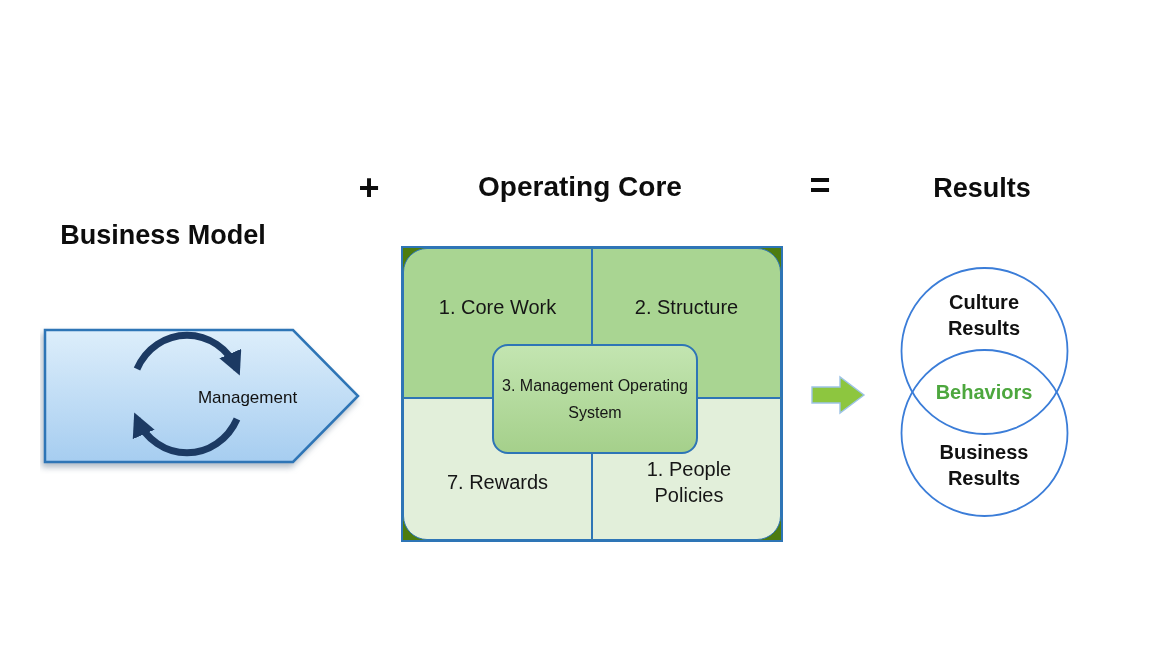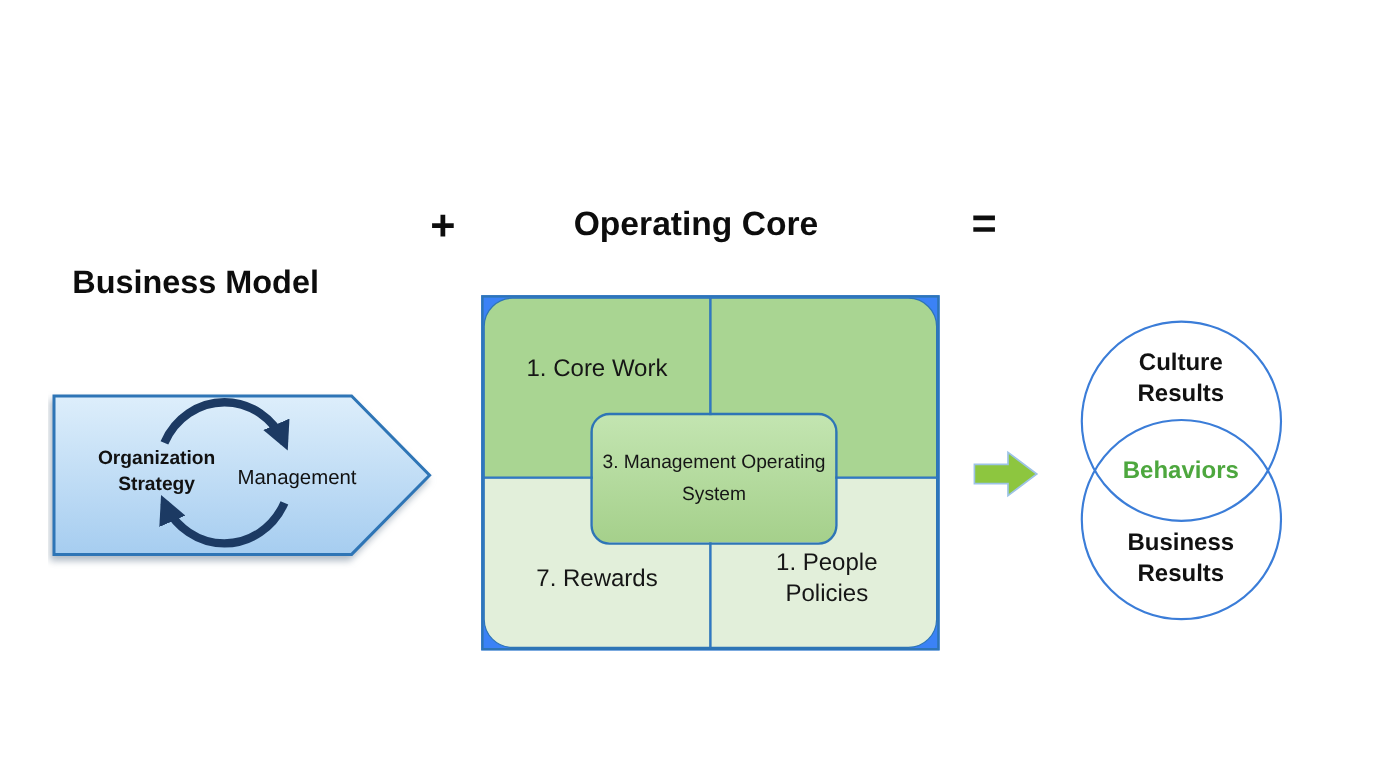--- a/index.html
+++ b/index.html
@@ -10,21 +10,21 @@
   .abs{position:absolute;}
   .heading{font-weight:bold;font-size:27px;text-align:center;letter-spacing:0;}
   .operator{font-weight:bold;font-size:36px;text-align:center;line-height:1;}
   
   .arrow-label{position:absolute;text-align:center;color:#111111;}
   .org-strategy{left:68px;top:372px;width:125px;font-size:16px;font-weight:bold;line-height:21px;}
   .capability{left:195px;top:387px;width:105px;font-size:17px;line-height:22px;}
   
   .grid{
     left:401px;top:246px;width:382px;height:296px;
-    border:2px solid #2E75B6;box-sizing:border-box;background:#3b82f6;
+    border:2px solid #2E75B6;box-sizing:border-box;background:#4d7c0f;
   }
   .cell{position:absolute;box-sizing:border-box;border:1.5px solid #2E75B6;}
   .cell.tl{left:0;top:0;width:50%;height:150px;border-top-left-radius:24px;background:#A9D592;}
   .cell.tr{right:0;top:0;width:50%;height:150px;border-top-right-radius:24px;background:#A9D592;}
   .cell.bl{left:0;top:150px;width:50%;bottom:0;border-bottom-left-radius:24px;background:#E2EFDA;}
   .cell.br{right:0;top:150px;width:50%;bottom:0;border-bottom-right-radius:24px;background:#E2EFDA;}
   .cell-label{position:absolute;font-size:20px;line-height:26px;text-align:center;color:#161616;}
   .lbl-core{left:0;top:46px;width:189px;}
   .lbl-structure{left:189px;top:46px;width:189px;}
   .lbl-rewards{left:0;top:221px;width:189px;}
@@ -44,46 +44,47 @@
 </style>
 </head>
 <body>
 
 <div id="canvas">
 
   <div class="abs heading" style="left:38px;top:174px;width:250px;margin-top:46px;">Business Model</div>
   <div class="abs operator" style="left:344px;top:170px;width:50px;">+</div>
   <div class="abs heading" style="left:455px;top:171px;width:250px;font-size:28px;">Operating Core</div>
   <div class="abs operator" style="left:795px;top:168px;width:50px;">=</div>
+  <div class="abs heading" style="left:882px;top:173px;width:200px;">Results</div>
 
   <svg class="abs" style="left:40px;top:324px;" width="330" height="150" viewBox="0 0 330 150">
     <defs>
       <linearGradient id="blueGrad" x1="0" y1="0" x2="0" y2="1">
         <stop offset="0" stop-color="#ddeefb"></stop>
         <stop offset="1" stop-color="#a6cdf0"></stop>
       </linearGradient>
       <marker id="navyArrow" markerWidth="3.4" markerHeight="3.4" refX="2.4" refY="1.7" orient="auto" markerUnits="strokeWidth">
         <path d="M0,0 L3.4,1.7 L0,3.4 Z" fill="#1C3A63"></path>
       </marker>
     </defs>
     <polygon points="5,6 253,6 318,72 253,138 5,138" fill="url(#blueGrad)" stroke="#2E75B6" stroke-width="2.5" style="filter:drop-shadow(-2px 4px 3px rgba(110,130,150,0.55));"></polygon>
     <g stroke="#1C3A63" stroke-width="7" fill="none">
       <path d="M 97 45 A 55 58 0 0 1 197 45" marker-end="url(#navyArrow)"></path>
       <path d="M 197 95 A 55 58 0 0 1 97 95" marker-end="url(#navyArrow)"></path>
     </g>
   </svg>
-  <div class="arrow-label org-strategy">Organization Strategy</div>
   <div class="arrow-label capability">Management</div>
 
   <div class="abs grid">
     <div class="cell tl"></div>
     <div class="cell tr"></div>
     <div class="cell bl"></div>
     <div class="cell br"></div>
     <div class="cell-label lbl-core">1. Core Work</div>
+    <div class="cell-label lbl-structure">2. Structure</div>
     <div class="cell-label lbl-rewards">7. Rewards</div>
     <div class="cell-label lbl-people">1. People Policies</div>
     <div class="mos-box">
       <span>3. Management Operating System</span>
     </div>
   </div>
 
   <svg class="abs" style="left:806px;top:372px;" width="64" height="46" viewBox="0 0 64 46">
     <polygon points="6,15 34,15 34,5 58,23 34,41 34,31 6,31" fill="#8DC63F" stroke="#9DC3E6" stroke-width="1.4"></polygon>
   </svg>

